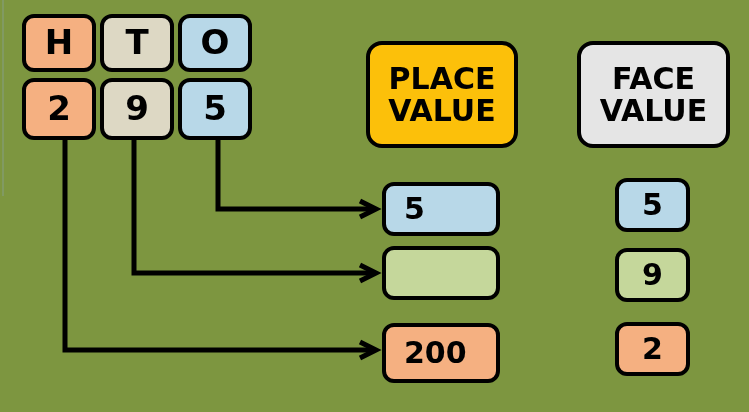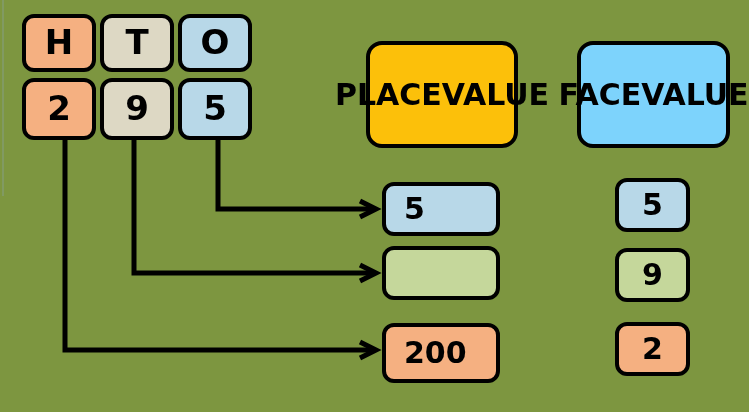--- a/index.html
+++ b/index.html
@@ -40,39 +40,39 @@
   }
   .digit-card {
     font-size: 34px;
   }
   .header-card {
     font-size: 34px;
   }
   .title-card {
     font-size: 30px;
     border-radius: 16px;
-    flex-direction: row;
+    flex-direction: column;
     padding: 0 10px;
   }
   .title-card span { display: block; }
   .pv-card {
     font-size: 30px;
     justify-content: flex-start;
     padding-left: 18px;
   }
   .fv-card {
     font-size: 30px;
   }
   
   .c-peach  { background: #f5b081; }
   .c-beige  { background: #ddd8c4; }
   .c-blue   { background: #b8d8e8; }
   .c-sage   { background: #c5d79b; }
   .c-yellow { background: #fcc00a; }
-  .c-orange { background: #7dd3fc; }
+  .c-orange { background: #e5e5e5; }
   svg.connectors {
     position: absolute;
     left: 0;
     top: 0;
     width: 749px;
     height: 412px;
     pointer-events: none;
   }
 </style>
 </head>

